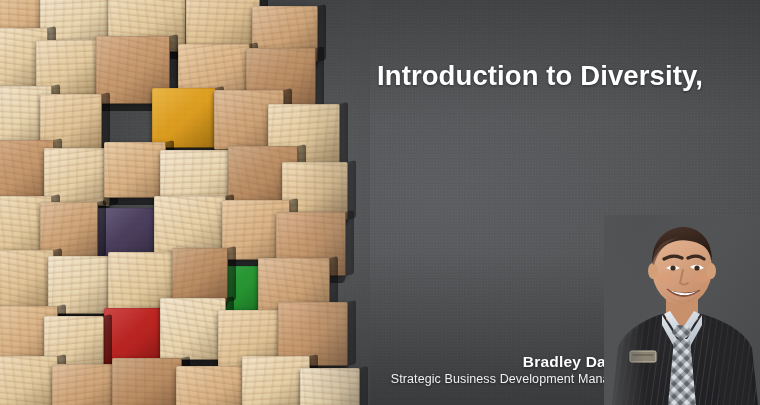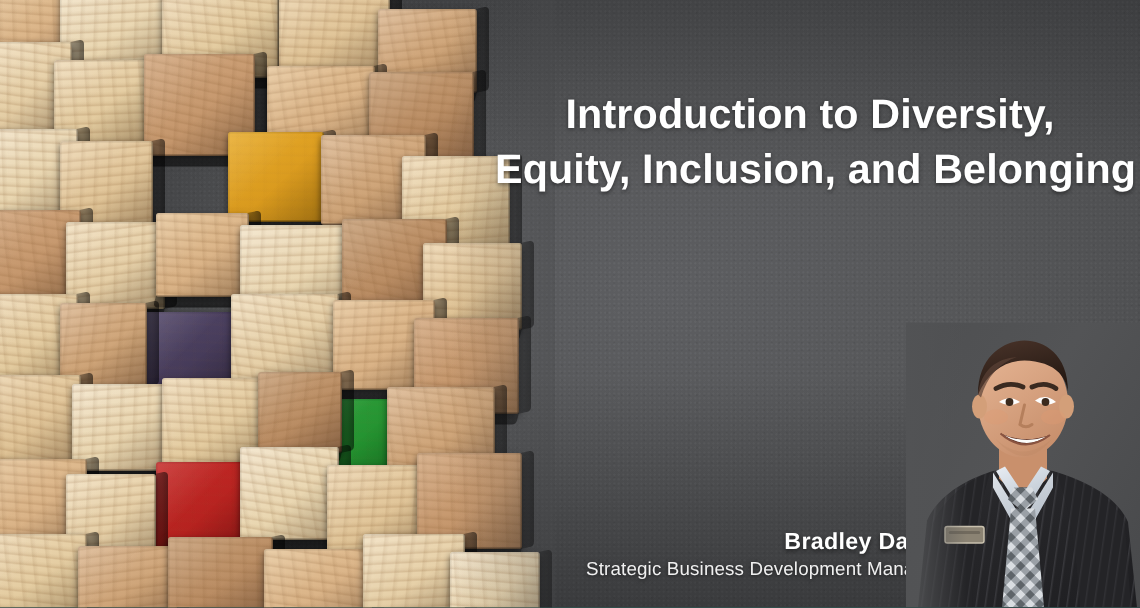--- a/index.html
+++ b/index.html
@@ -559,21 +559,20 @@
           <span class="grain"></span>
           <span class="grain2"></span>
         </span>
         <span class="shade"></span>
       </div>
     </div>
   <div id="blocks-fade" style="background: linear-gradient(to right, rgba(72, 73, 75, 0) 0%, rgba(72, 73, 75, 0.15) 55%, rgba(72, 73, 75, 0.35) 100%);"></div>
 
   <div id="title">
     <span class="tline">Introduction to Diversity,</span>
-    <span class="tline">Equity, Inclusion, and Belonging</span>
   </div>
 
   <div id="speaker">
     <div class="name">Bradley Davis</div>
     <div class="role">Strategic Business Development Manager</div>
   </div>
 
   <div id="portrait">
     <div class="pbg"></div>
     <svg class="sv" width="156" height="190" viewBox="0 0 156 190">

